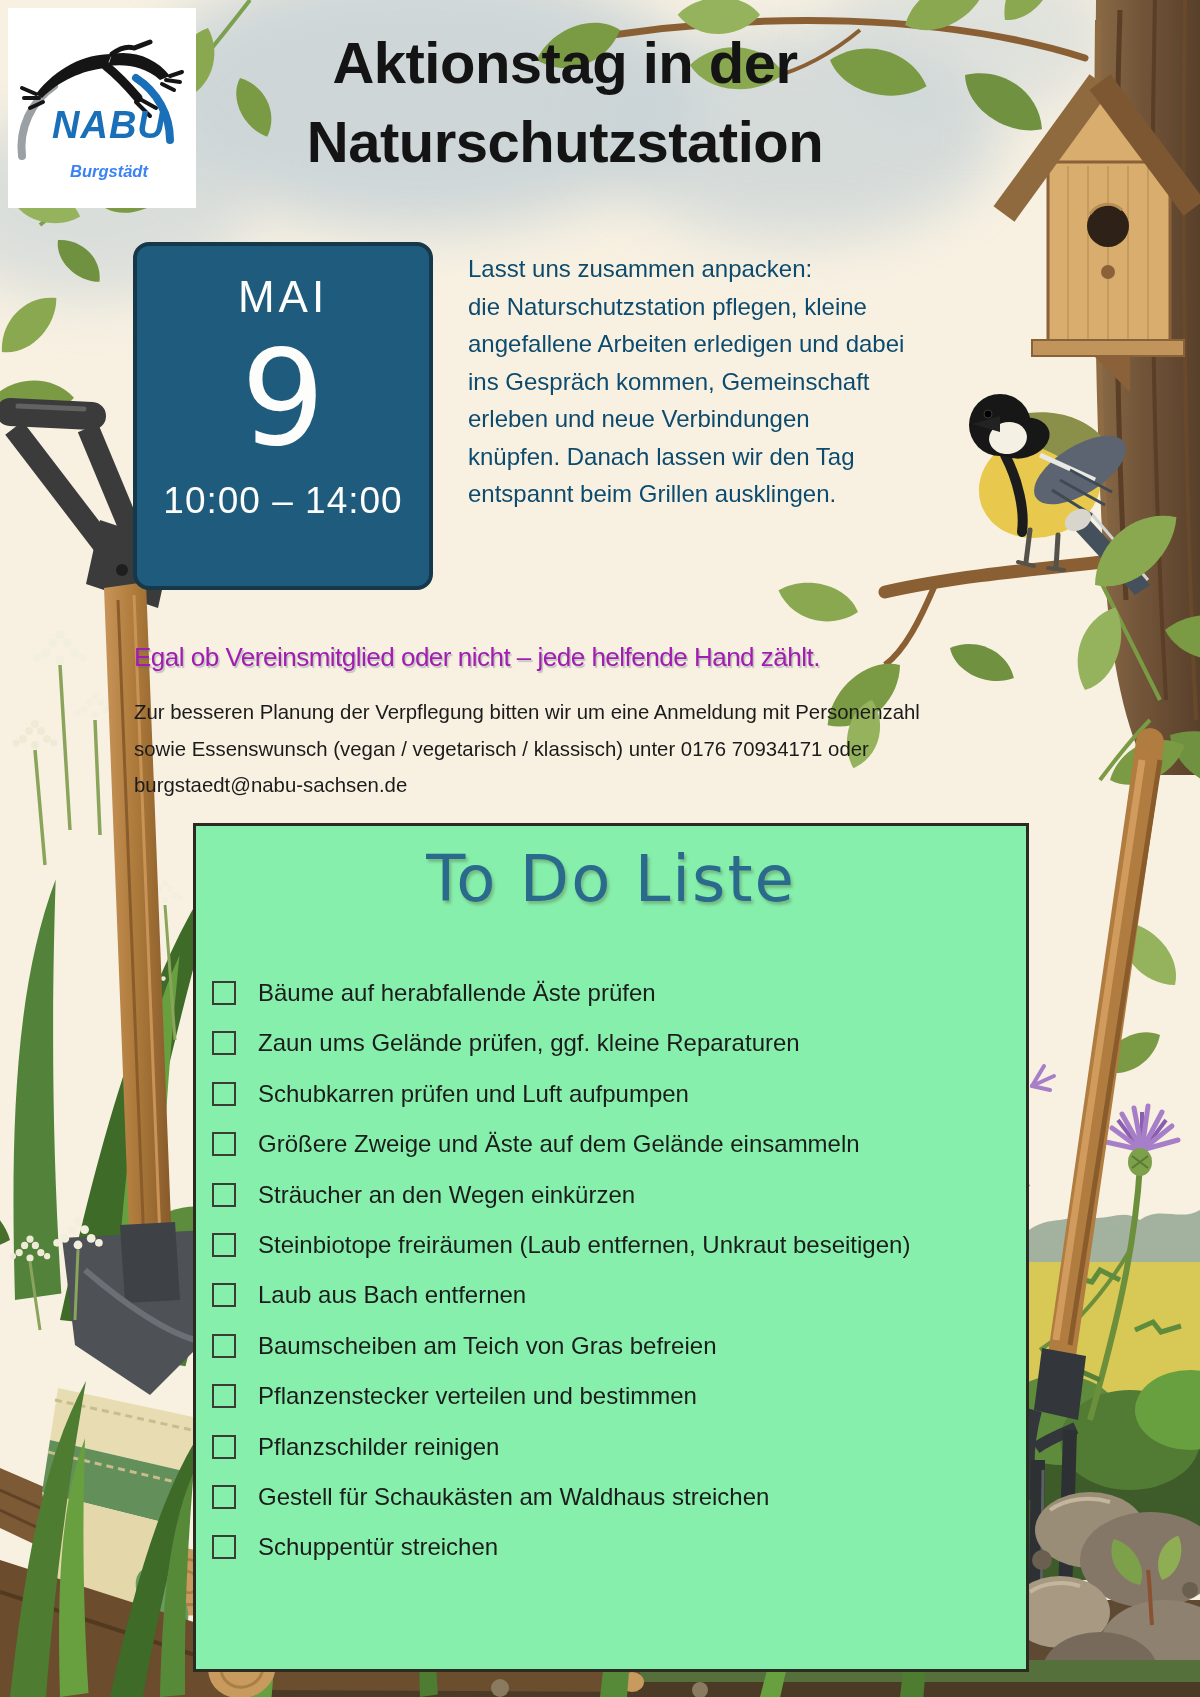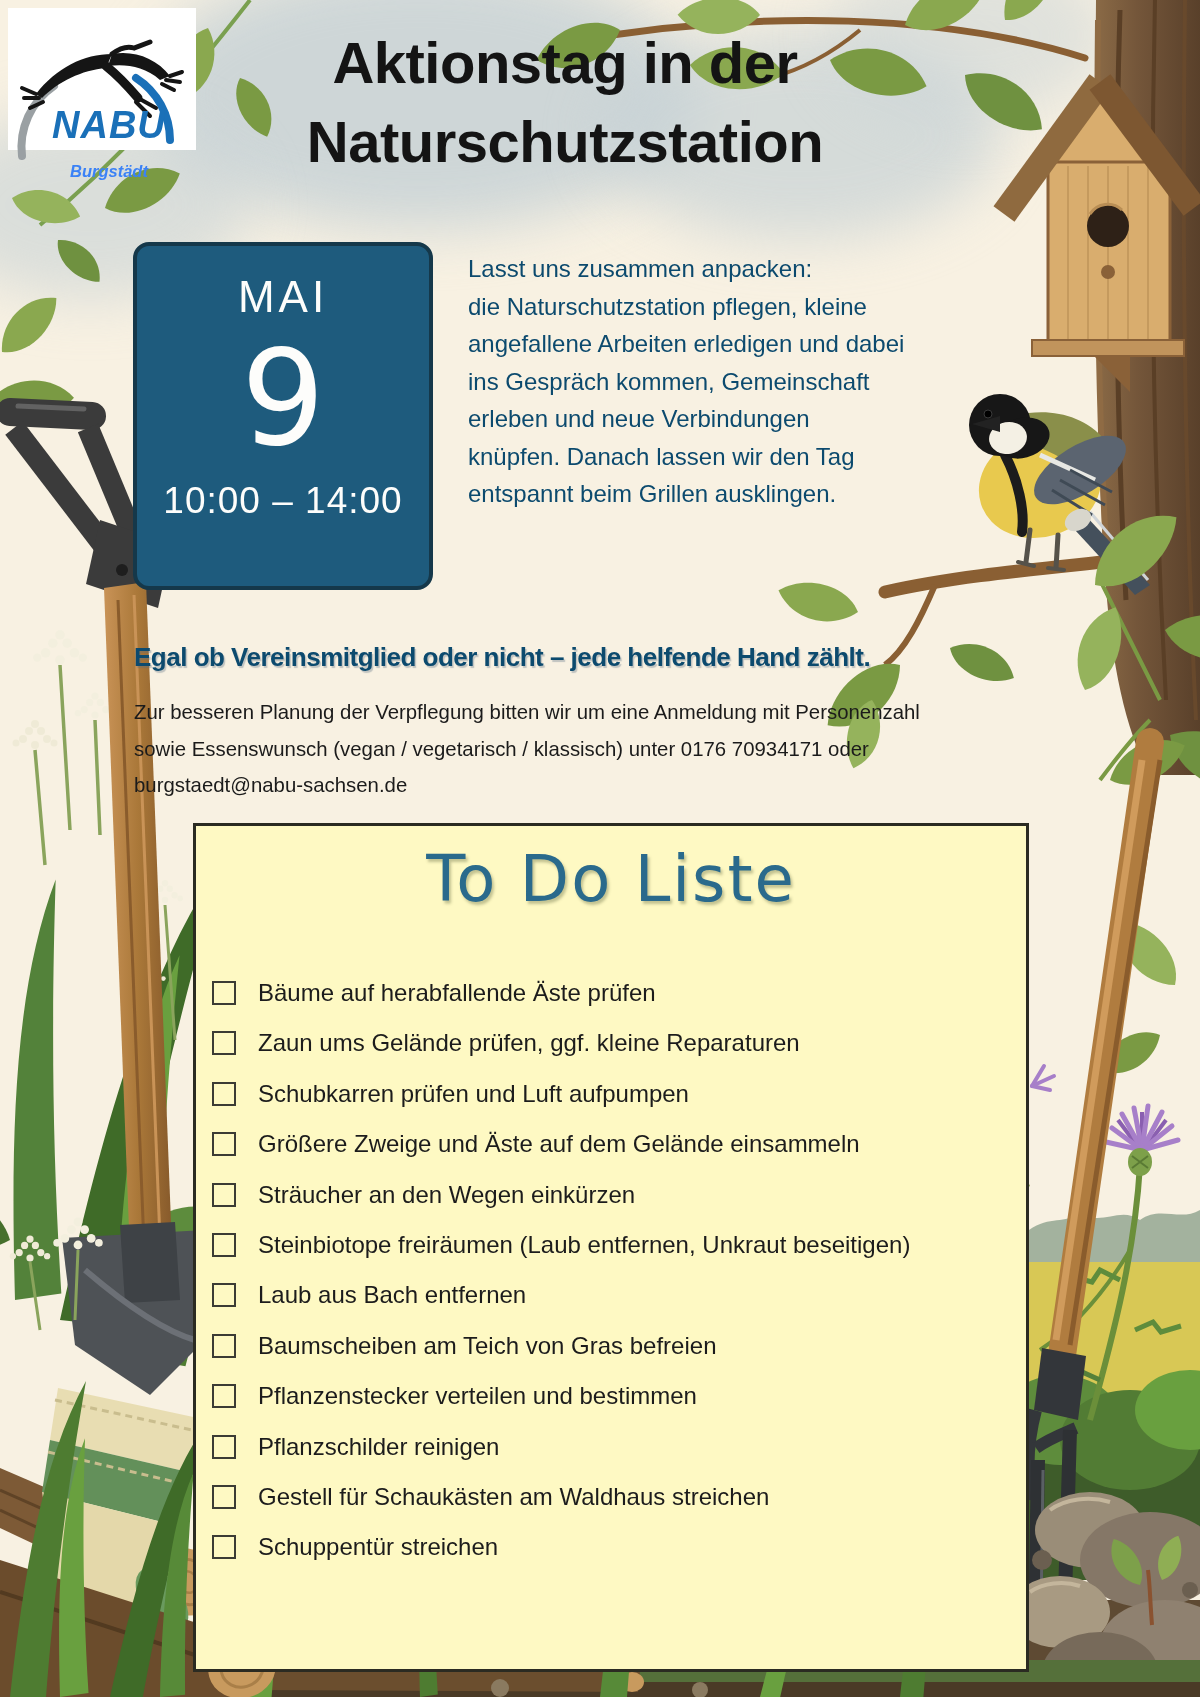--- a/index.html
+++ b/index.html
@@ -6,50 +6,50 @@
   .page{position:relative;width:1200px;height:1697px;overflow:hidden;
         background:#f8f1e2;font-family:"Liberation Sans",sans-serif;}
   .cloud{position:absolute;border-radius:50%;filter:blur(28px);background:#c7d2d6;z-index:0;}
   .c1{left:140px;top:-40px;width:560px;height:270px;opacity:.85;}
   .c2{left:600px;top:30px;width:400px;height:210px;opacity:.7;}
   .c3{left:-70px;top:110px;width:320px;height:190px;opacity:.6;}
   .c4{left:830px;top:-50px;width:280px;height:170px;opacity:.5;}
   svg.bg{position:absolute;left:0;top:0;z-index:1;}
   .layer{position:absolute;z-index:2;}
 
-  .logo{left:8px;top:8px;width:188px;height:142px;background:#ffffff;}
+  .logo{left:8px;top:8px;width:188px;height:200px;background:#ffffff;}
   .logo-art{position:absolute;left:0;top:0;}
   .logo-name{position:absolute;left:44px;top:96px;font-size:38px;font-weight:bold;
              font-style:italic;color:#1a70b8;letter-spacing:1px;}
   .logo-city{position:absolute;left:18px;top:154px;font-size:16.5px;font-weight:bold;
              font-style:italic;color:#3b82f6;padding-left:44px;}
 
   .title{left:210px;top:24px;width:710px;margin:0;font-size:58px;font-weight:bold;
          line-height:1.36;letter-spacing:-0.5px;color:#141414;text-align:center;
          white-space:pre-line;}
 
   .badge{left:133px;top:242px;width:300px;height:348px;box-sizing:border-box;
          background:#1e5b7d;border:4px solid #15384a;border-radius:16px;
          color:#fdfdfb;text-align:center;}
   .badge .month{margin-top:26px;font-size:44px;letter-spacing:4px;}
   .badge .day{margin-top:10px;font-size:132px;line-height:1;font-family:"DejaVu Sans",sans-serif;}
   .badge .time{margin-top:16px;font-size:37px;letter-spacing:1px;}
 
   .intro{left:468px;top:250px;width:510px;margin:0;font-size:24px;line-height:37.5px;
          color:#0c4a6e;white-space:pre-line;}
 
-  .callout{left:134px;top:642px;margin:0;font-size:26px;font-weight:bold;color:#0c4a6e;
+  .callout{left:134px;top:642px;margin:0;font-size:26px;font-weight:normal;color:#a21caf;
            letter-spacing:-0.5px;white-space:nowrap;
            text-shadow:1.5px 1.5px 1px rgba(90,110,130,0.35);}
 
   .registration{left:134px;top:694px;width:900px;margin:0;font-size:21px;line-height:36.5px;
                 color:#1b1b1b;white-space:pre-line;transform:scaleX(.97);transform-origin:left top;}
 
   .todo{left:193px;top:823px;width:836px;height:849px;box-sizing:border-box;
-        background:#fef9c3;border:3px solid #2b2b22;}
+        background:#86efac;border:3px solid #2b2b22;}
   .todo-title{margin:16px 0 0 0;text-align:center;font-size:64px;font-weight:normal;
               font-family:"DejaVu Sans",sans-serif;color:#2a6a8c;letter-spacing:2px;
               text-shadow:2px 3px 3px rgba(80,90,50,0.35);}
   .todo-list{position:absolute;left:16px;right:16px;top:155px;margin:0;padding:0;list-style:none;}
   .todo-item{display:flex;align-items:center;height:24px;margin-bottom:26.4px;}
   .cb{width:20px;height:20px;flex:none;border:2.5px solid #3c3c34;margin-right:22px;background:transparent;}
   .txt{font-size:24px;color:#1c1c1c;}
 </style>
 </head>
 <body>

